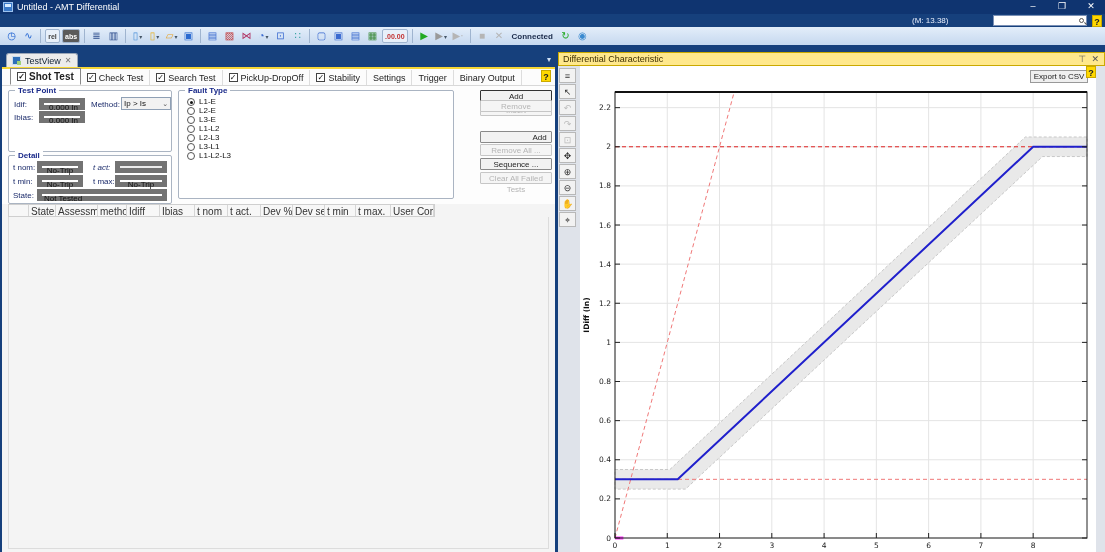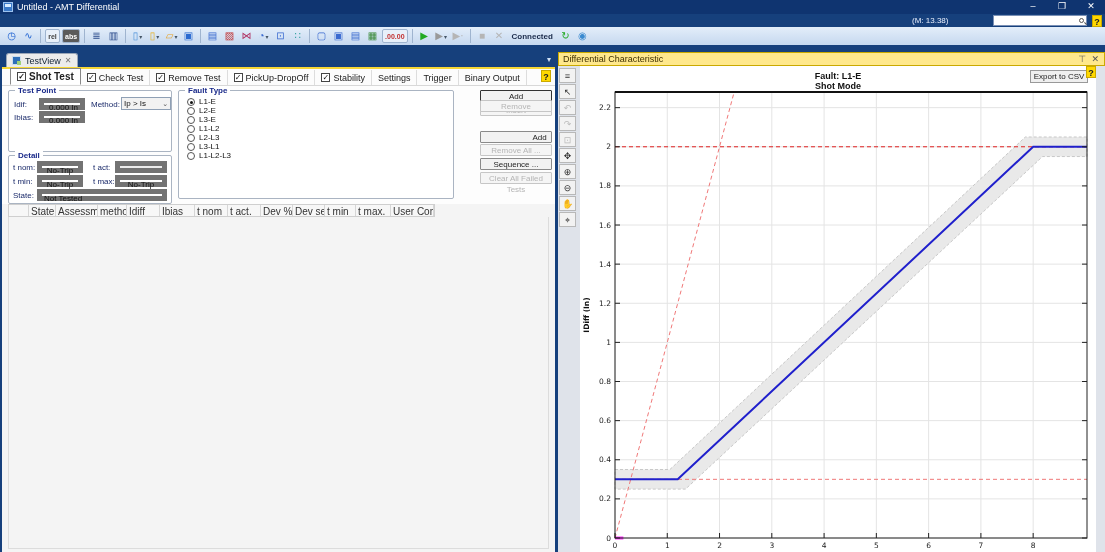--- a/index.html
+++ b/index.html
@@ -198,21 +198,21 @@
         <div class="ttab active">
           <span class="cb">✓</span>
           <span>Shot Test</span>
         </div>
         <div class="ttab">
           <span class="cb">✓</span>
           <span>Check Test</span>
         </div>
         <div class="ttab">
           <span class="cb">✓</span>
-          <span>Remove Test</span>
+          <span>Search Test</span>
         </div>
         <div class="ttab">
           <span class="cb">✓</span>
           <span>PickUp-DropOff</span>
         </div>
         <div class="ttab">
           <span class="cb">✓</span>
           <span>Stability</span>
         </div>
         <div class="ttab">
@@ -273,21 +273,21 @@
             <span class="radio"></span>
             <span class="radio-label">L1-L2-L3</span>
           </div>
         </div>
     </div>
 
     <div class="group" style="left:6px; top:103px; width:164px; height:49px;">
       <span class="group-label">Detail</span>
       <span class="flabel" style="left:4px; top:7px;">t nom:</span>
       <span class="field center" style="left:28px; top:5px; width:46px; height:12px;">No-Trip</span>
-      <span class="flabel" style="left:84px; top:7px;">t act:</span>
+      <span class="flabel" style="left:84px; top:7px;font-style:italic;">t act:</span>
       <span class="field dis" style="left:106px; top:5px; width:52px; height:12px;"></span>
       <span class="flabel" style="left:4px; top:21px;">t min:</span>
       <span class="field center" style="left:28px; top:19px; width:46px; height:12px;">No-Trip</span>
       <span class="flabel" style="left:84px; top:21px;">t max:</span>
       <span class="field center" style="left:106px; top:19px; width:52px; height:12px;">No-Trip</span>
       <span class="flabel" style="left:4px; top:35px;">State:</span>
       <span class="field" style="left:28px; top:33px; width:130px; height:12px;">Not Tested</span>
     </div>
 
     <div id="action-buttons">
@@ -332,22 +332,20 @@
         <div class="ctool dis">↷</div>
         <div class="ctool dis">⊡</div>
         <div class="ctool">✥</div>
         <div class="ctool">⊕</div>
         <div class="ctool">⊖</div>
         <div class="ctool">✋</div>
         <div class="ctool">⌖</div>
       </div>
 
     <div class="abs chart-area">
-      <div class="chart-title">Fault: L1-E</div>
-      <div class="chart-subtitle">Shot Mode</div>
       <span class="export-btn">Export to CSV</span>
       <span class="helpbadge chart-help">?</span>
       <svg id="chart-svg" width="516" height="486">
           <line x1="35" y1="26" x2="35" y2="472" stroke="#e4e4e4" stroke-width="1"></line>
           <line x1="87.27021040974529" y1="26" x2="87.27021040974529" y2="472" stroke="#e4e4e4" stroke-width="1"></line>
           <line x1="139.54042081949058" y1="26" x2="139.54042081949058" y2="472" stroke="#e4e4e4" stroke-width="1"></line>
           <line x1="191.8106312292359" y1="26" x2="191.8106312292359" y2="472" stroke="#e4e4e4" stroke-width="1"></line>
           <line x1="244.08084163898118" y1="26" x2="244.08084163898118" y2="472" stroke="#e4e4e4" stroke-width="1"></line>
           <line x1="296.35105204872644" y1="26" x2="296.35105204872644" y2="472" stroke="#e4e4e4" stroke-width="1"></line>
           <line x1="348.6212624584718" y1="26" x2="348.6212624584718" y2="472" stroke="#e4e4e4" stroke-width="1"></line>

